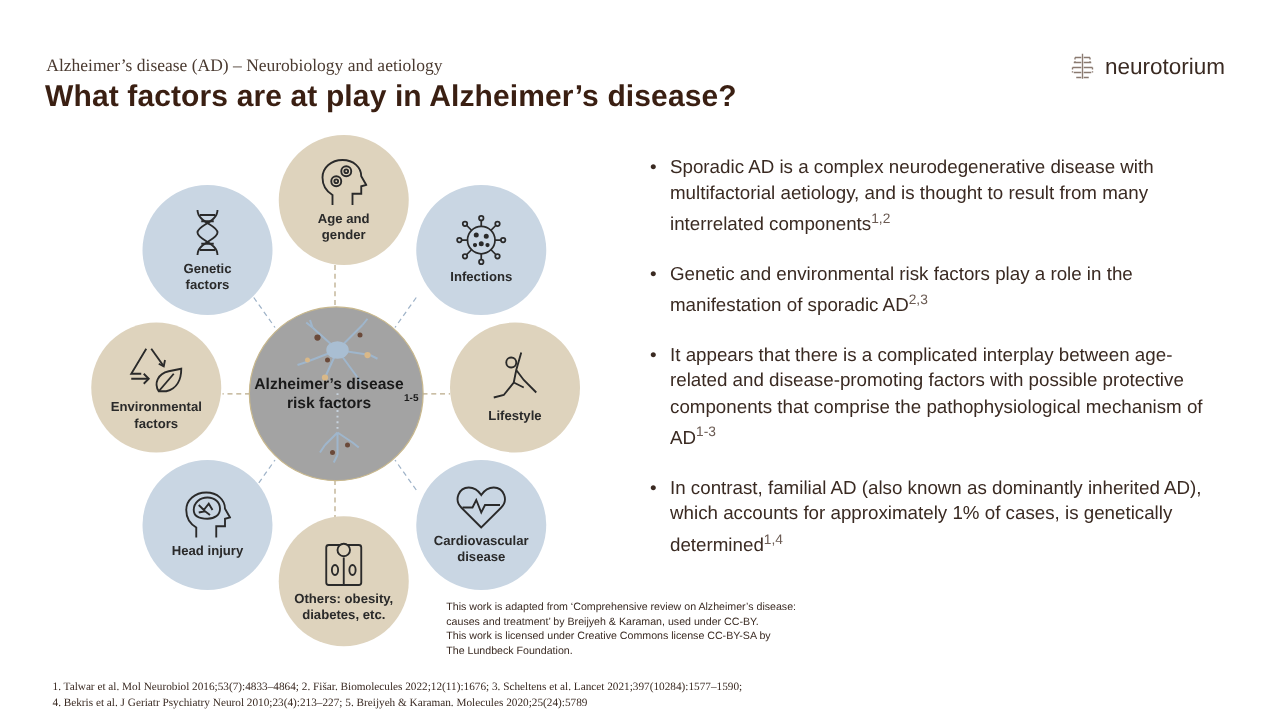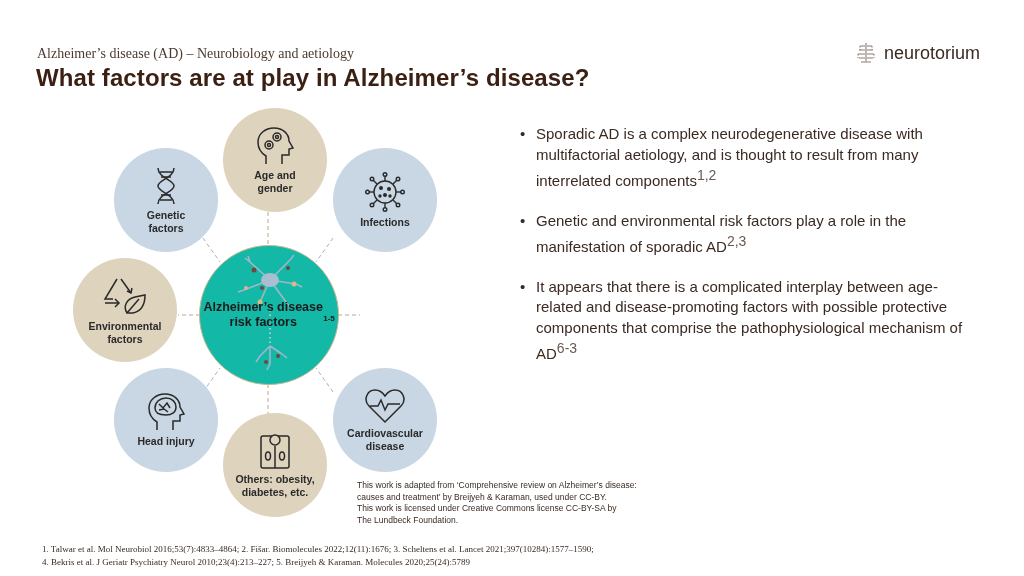--- a/index.html
+++ b/index.html
@@ -7,27 +7,27 @@
   .subtitle { position:absolute; left:37px; top:46px; font-family:"Liberation Serif", serif; font-size:14px; color:#4a3a30; }
   .title { position:absolute; left:36px; top:64px; font-size:24px; font-weight:bold; color:#3a1f12; letter-spacing:0.1px; }
   .logo { position:absolute; left:856px; top:42px; display:flex; align-items:center; gap:8px; }
   .logo-text { font-size:18px; color:#3a2a22; }
   .diagram { position:absolute; left:0; top:0; width:500px; height:540px; }
   .circle { position:absolute; border-radius:50%; display:flex; flex-direction:column; align-items:center; justify-content:center; text-align:center; }
   .sat { width:104px; height:104px; }
   .beige { background:#ded3bd; }
   .blue { background:#c9d6e3; }
   .lbl { font-size:10.5px; font-weight:bold; color:#2a2a2a; line-height:13px; margin-top:3px; }
-  .center { width:138px; height:138px; left:199px; top:245px; border:1.5px solid #c8b88e; background:#14b8a6; }
+  .center { width:138px; height:138px; left:199px; top:245px; border:1.5px solid #c8b88e; background:#a3a3a3; }
   .center-lbl { font-size:12.5px; font-weight:bold; color:#1a1a1a; line-height:15px; position:relative; z-index:2; }
   .center-lbl sup { font-size:8px; }
   .bullets { position:absolute; left:518px; top:124px; width:460px; }
   .bullet { position:relative; padding-left:18px; font-size:15px; line-height:20.5px; color:#3a2a22; margin-bottom:19px; }
   .bullet::before { content:"•"; position:absolute; left:2px; top:0; }
-  .bullet sup { font-size:14px; color:#6a5a52; }
+  .bullet sup { font-size:11px; color:#6a5a52; }
   .credit { position:absolute; left:338px; top:480px; font-size:8.5px; line-height:11.5px; color:#3a2a22; width:340px;margin-left:19px; }
   .refs { position:absolute; left:42px; top:543px; font-family:"Liberation Serif", serif; font-size:9px; line-height:12.5px; color:#3a2a22; }
 </style>
 </head>
 <body>
 
 <div class="subtitle">Alzheimer’s disease (AD) – Neurobiology and aetiology</div>
 <div class="title">What factors are at play in Alzheimer’s disease?</div>
 
 <div class="logo">
@@ -111,20 +111,27 @@
         <path d="M20 4l10 14"></path>
         <path d="M26 16l4 2 1-5"></path>
       <path d="M4 28h14"></path>
         <path d="M14 24l4 4-4 4"></path>
       <path d="M26 38c-4-6-1-14 8-16l10-2c0 8-3 16-12 18z"></path>
         <path d="M26 38l12-14"></path>
     </svg>
     <div class="lbl" style="width:80px">Environmental factors</div>
   </div>
 
+  <div class="circle sat beige" style="left:360px;top:258px;">
+    <svg width="42" height="44" viewBox="0 0 42 44" fill="none" stroke="#2a2a2a" stroke-width="1.5">
+      <circle cx="18" cy="10" r="4"></circle>
+      <path d="M26 2l-4 14-2 10-8 10-8 2M22 16l6 8 10 10M20 26l8 4"></path>
+    </svg>
+    <div class="lbl">Lifestyle</div>
+  </div>
 
   <div class="circle sat beige" style="left:223px;top:413px;">
     <svg width="32" height="38" viewBox="0 0 32 38" fill="none" stroke="#2a2a2a" stroke-width="1.5">
       <rect x="2" y="4" width="28" height="32" rx="2"></rect>
       <line x1="16" y1="14" x2="16" y2="36"></line>
       <circle cx="16" cy="8" r="5" fill="#ded3bd"></circle>
       <ellipse cx="9" cy="24" rx="2.5" ry="4"></ellipse>
         <ellipse cx="23" cy="24" rx="2.5" ry="4"></ellipse>
     </svg>
     <div class="lbl" style="width:90px">Others: obesity, diabetes, etc.</div>
@@ -171,21 +178,22 @@
     </svg>
     <div class="center-lbl">
       <span style="display:inline-block;width:120px">Alzheimer’s disease risk factors</span><sup>1-5</sup>
     </div>
   </div>
 </div>
 
 <div class="bullets">
   <div class="bullet"><span>Sporadic AD is a complex neurodegenerative disease with multifactorial aetiology, and is thought to result from many interrelated components</span><sup>1,2</sup></div>
   <div class="bullet"><span>Genetic and environmental risk factors play a role in the manifestation of sporadic AD</span><sup>2,3</sup></div>
-  <div class="bullet"><span>It appears that there is a complicated interplay between age-related and disease-promoting factors with possible protective components that comprise the pathophysiological mechanism of AD</span><sup>6-3</sup></div>
+  <div class="bullet"><span>It appears that there is a complicated interplay between age-related and disease-promoting factors with possible protective components that comprise the pathophysiological mechanism of AD</span><sup>1-3</sup></div>
+  <div class="bullet"><span>In contrast, familial AD (also known as dominantly inherited AD), which accounts for approximately 1% of cases, is genetically determined</span><sup>1,4</sup></div>
 </div>
 
 <div class="credit">
   <div>This work is adapted from ‘Comprehensive review on Alzheimer’s disease:</div>
   <div>causes and treatment’ by Breijyeh &amp; Karaman, used under CC-BY.</div>
   <div>This work is licensed under Creative Commons license CC-BY-SA by</div>
   <div>The Lundbeck Foundation.</div>
 </div>
 
 <div class="refs">

